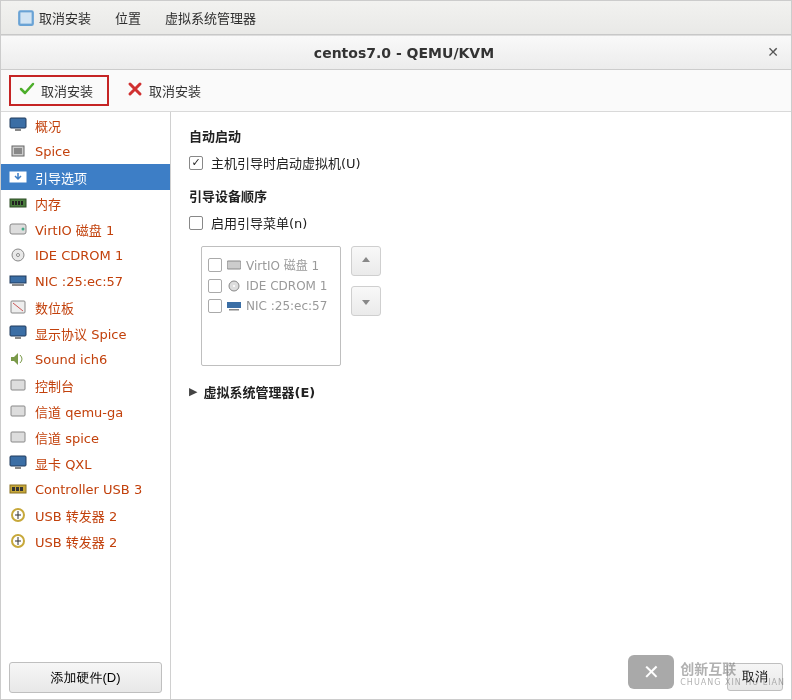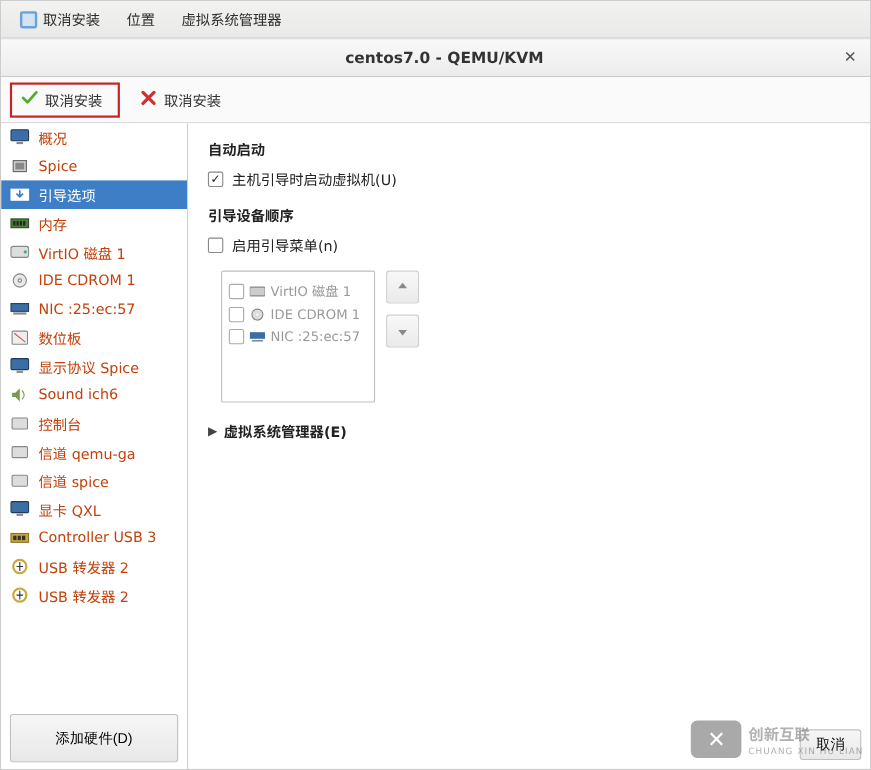--- a/index.html
+++ b/index.html
@@ -31,21 +31,21 @@
     .content { flex: 1; display: flex; overflow: hidden; }
 
     
     .sidebar { width: 170px; border-right: 1px solid #d0d0d0; display: flex; flex-direction: column; background: #fff; }
     .hw-list { flex: 1; overflow-y: auto; }
     .hw-item { display: flex; align-items: center; gap: 8px; padding: 4px 8px; height: 26px; cursor: pointer; color: #c2410c; }
     .hw-item.selected { background: #3d7ec6; color: #fff; }
     .hw-icon { width: 18px; height: 16px; display: inline-flex; align-items: center; justify-content: center; flex-shrink: 0; }
     .hw-icon svg { width: 18px; height: 16px; }
     .add-hw-wrap { padding: 8px; }
-    .add-hw-btn { width: 100%; height: 44px; background: linear-gradient(#f6f6f6,#e8e8e8); border: 1px solid #bfbfbf; border-radius: 3px; cursor: pointer; font-size: 13px; }
+    .add-hw-btn { width: 100%; height: 31px; background: linear-gradient(#f6f6f6,#e8e8e8); border: 1px solid #bfbfbf; border-radius: 3px; cursor: pointer; font-size: 13px; }
 
     
     .panel { flex: 1; padding: 14px 18px; color: #222; position: relative; }
     .section-title { font-size: 13px; font-weight: bold; margin-bottom: 8px; }
     .checkbox-row { display: flex; align-items: center; gap: 8px; margin-bottom: 14px; margin-left: 0; }
     .checkbox { width: 14px; height: 14px; border: 1px solid #888; border-radius: 2px; display: inline-flex; align-items: center; justify-content: center; background: #fff; cursor: pointer; }
     .checkbox.checked::after { content: "✓"; font-size: 11px; line-height: 1; color: #222; }
     .boot-order-area { display: flex; gap: 10px; margin-left: 12px; margin-bottom: 16px; }
     .boot-list { border: 1px solid #bfbfbf; border-radius: 2px; width: 140px; height: 120px; padding: 6px 4px; background: #fff; }
     .boot-row { display: flex; align-items: center; gap: 5px; padding: 3px 2px; color: #999; font-size: 12px; }

